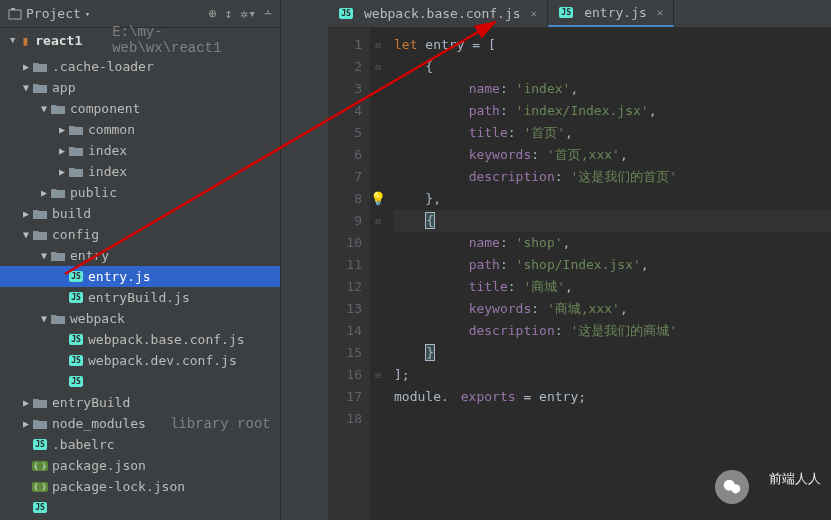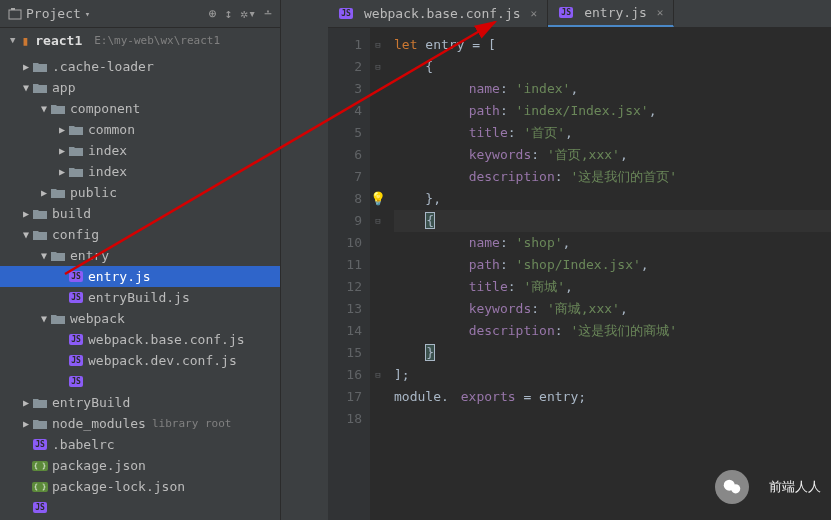--- a/index.html
+++ b/index.html
@@ -11,43 +11,43 @@
 .proj-icon { width: 14px; height: 14px; display: inline-flex; }
 .sidebar-tools { display: flex; gap: 8px; color: #999; }
 .tool { cursor: pointer; font-size: 13px; }
 .bc { height: 24px; display: flex; align-items: center; padding: 0 10px; gap: 6px; font-size: 12px; color: #aaa; }
 .bc .folder-glyph { color: #cc7832; }
 .tree { flex: 1; overflow: auto; padding-top: 4px; }
 .tree-row { display: flex; align-items: center; height: 21px; padding-right: 4px; cursor: pointer; white-space: nowrap; }
 .tree-row.selected { background: #2f65ca; color: #fff; }
 .arrow { width: 12px; display: inline-flex; justify-content: center; color: #bbb; font-size: 10px; }
 .icn { width: 16px; height: 16px; display: inline-flex; align-items: center; justify-content: center; margin-right: 4px; }
-.js-badge { background: #8b5cf6; color: #2b2b2b; font-size: 8px; font-weight: bold; padding: 1px 2px; border-radius: 2px; }
+.js-badge { background: #5eead4; color: #2b2b2b; font-size: 8px; font-weight: bold; padding: 1px 2px; border-radius: 2px; }
 .json-badge { background: #5c8a3a; color: #fff; font-size: 7px; padding: 1px 2px; border-radius: 2px; }
-.dim { color: #808080; font-size: 11px; margin-left: 6px; }
+.dim { color: #808080; font-size: 14px; margin-left: 24px; font-family: Liberation Mono, monospace; }
 .editor { flex: 1; display: flex; flex-direction: column; background: #2b2b2b; }
 .tabs { height: 28px; display: flex; align-items: stretch; background: #3c3f41; border-bottom: 1px solid #2b2b2b; }
 .tab { display: flex; align-items: center; padding: 0 10px; gap: 6px; border-right: 1px solid #2b2b2b; cursor: pointer; color: #bbb; }
 .tab.active { border-bottom: 2px solid #4a88c7; }
 .tab .close { color: #888; font-size: 11px; margin-left: 4px; }
 .code-area { flex: 1; display: flex; overflow: hidden; font-family: Consolas, monospace; font-size: 14px; line-height: 22px; }
 .gutter { width: 42px; background: #313335; color: #606366; text-align: right; padding: 6px 8px 0 0; user-select: none; }
 .gutter div { height: 22px; }
 .fold-col { width: 16px; background: #2b2b2b; padding-top: 6px; }
 .fold-col div { height: 22px; text-align: center; color: #606366; font-size: 9px; }
 .code { flex: 1; padding: 6px 0 0 8px; white-space: pre; color: #a9b7c6; }
 .line { height: 22px; }
 .line.current { background: #323232; }
 .kw { color: #cc7832; }
 .var { color: #a9b7c6; }
 .prop { color: #9876aa; margin-left: 12px; }
 .str { color: #6a8759; }
 .brace-hi { background: #3b514d; border: 1px solid #a9b7c6; }
 .arrow-overlay { position: absolute; left: 55px; top: 14px; pointer-events: none; z-index: 10; }
-.watermark { position: absolute; right: 10px; bottom: 16px; display: flex; align-items: center; gap: 20px; color: #f0f0f0; font-size: 22px; z-index: 20; }
+.watermark { position: absolute; right: 10px; bottom: 16px; display: flex; gap: 20px; color: #f0f0f0; font-size: 22px; z-index: 20; }
 .wechat { width: 34px; height: 34px; border-radius: 50%; background: #888; display: flex; align-items: center; justify-content: center; }
 svg { display: block; }
 </style>
 </head>
 <body>
 
 <div class="container">
   <div class="sidebar">
     <div class="sidebar-header">
       <div class="sidebar-title">

